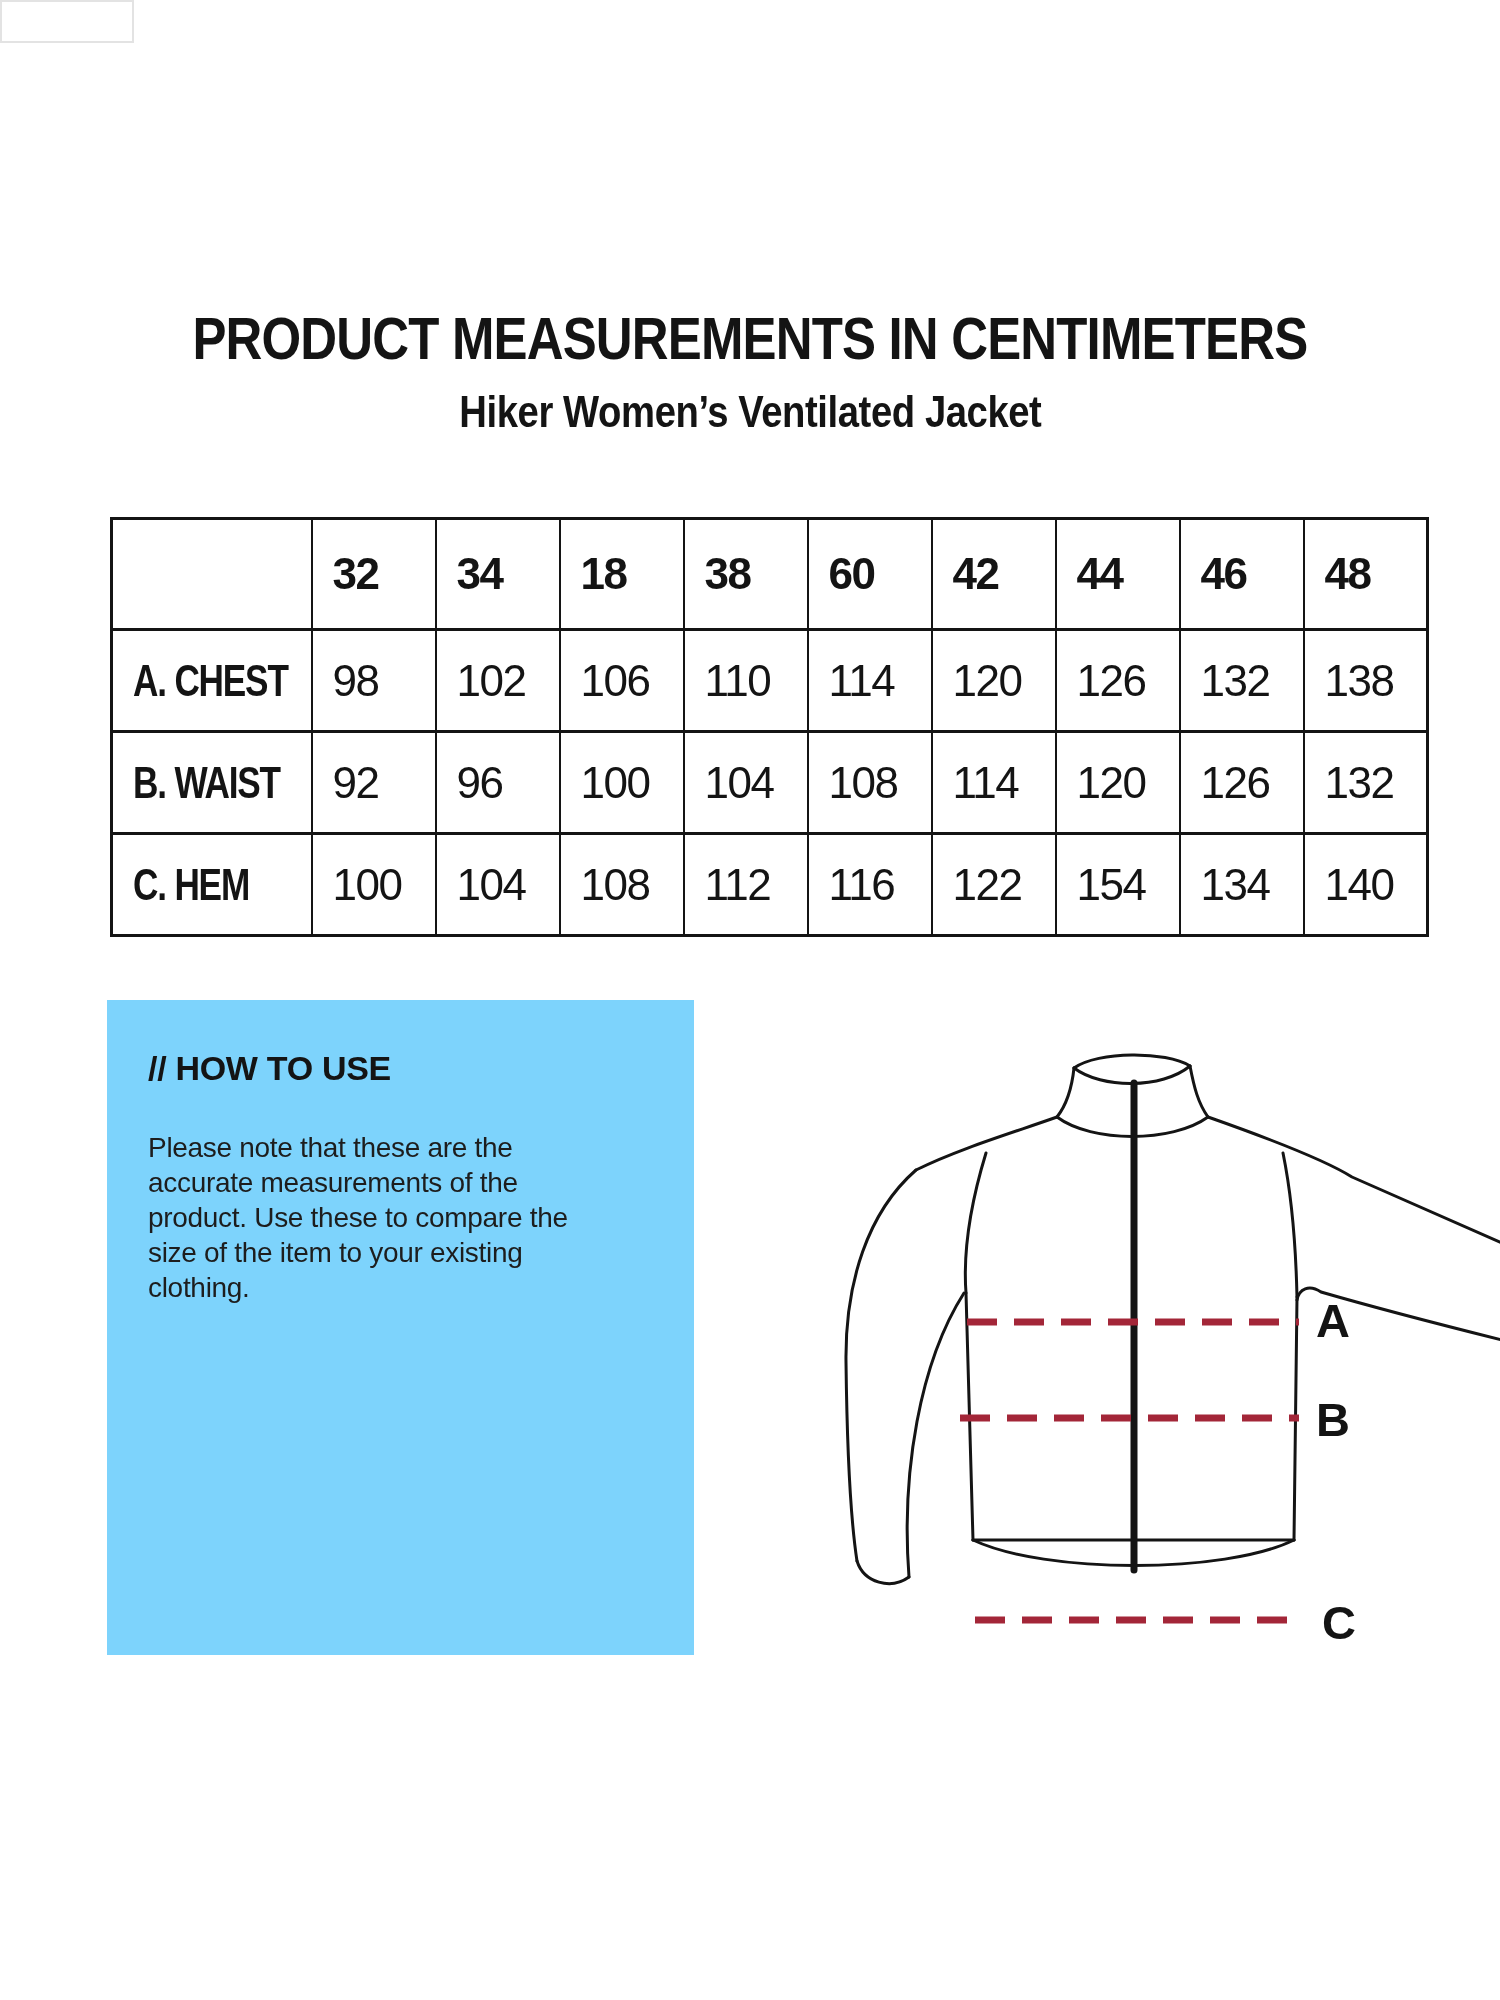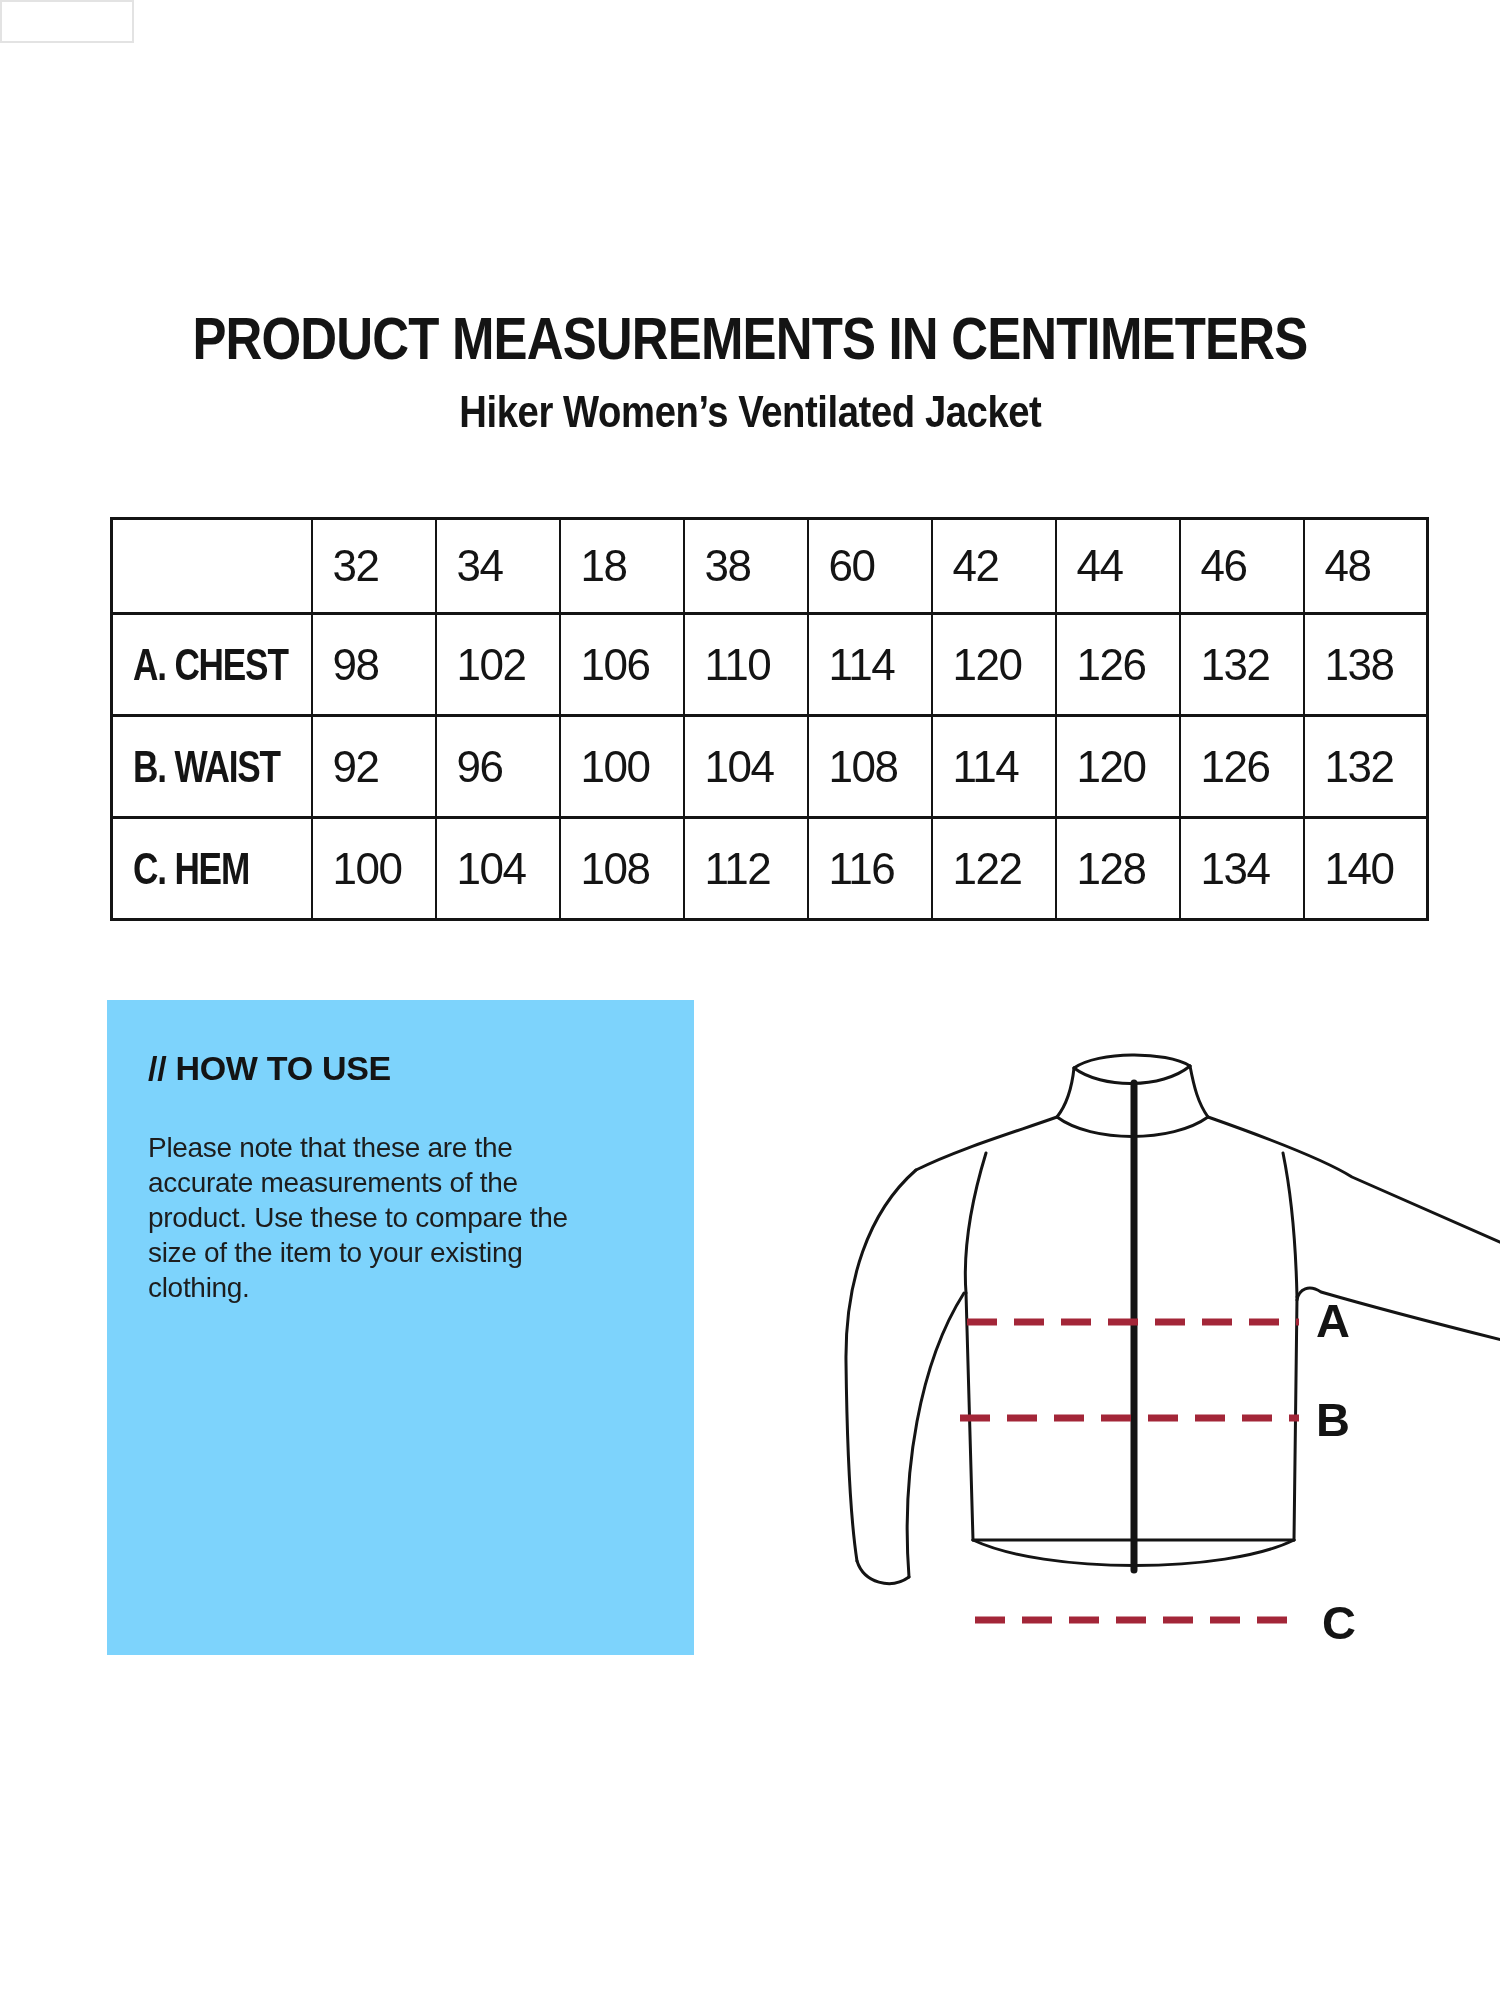--- a/index.html
+++ b/index.html
@@ -44,21 +44,21 @@
   .size-table th, .size-table td {
     border-left:2px solid #141414;
     border-right:2px solid #141414;
     border-top:3px solid #141414;
     border-bottom:3px solid #141414;
     text-align:left; vertical-align:middle;
     padding-left:20px;
     font-size:44px; letter-spacing:-1.5px;
     white-space:nowrap;
   }
-  .size-table tr.hdr th { height:95px; font-weight:400;border-radius:17px; }
+  .size-table tr.hdr th { height:111px; font-weight:700;border-radius:17px; }
   .size-table tr.data td, .size-table tr.data th { height:102px; }
   .size-table th.row-label { font-weight:700; }
   .size-table th.row-label .lbl { display:inline-block; transform:scaleX(0.8); transform-origin:left center; }
   .size-table td.value-cell { font-weight:400; }
 
   
   .how-to-box {
     position:absolute; left:107px; top:1000px;
     width:587px; height:655px;
     background:#7dd3fc;
@@ -141,21 +141,21 @@
     <td class="value-cell">132</td>
   </tr>
   <tr class="data">
     <th class="row-label"><span class="lbl">C. HEM</span></th>
     <td class="value-cell">100</td>
     <td class="value-cell">104</td>
     <td class="value-cell">108</td>
     <td class="value-cell">112</td>
     <td class="value-cell">116</td>
     <td class="value-cell">122</td>
-    <td class="value-cell">128</td>
+    <td class="value-cell">154</td>
     <td class="value-cell">134</td>
     <td class="value-cell">140</td>
   </tr>
 </tbody>
   </table>
 
 <div class="how-to-box">
   <div class="how-heading">// HOW TO USE</div>
   <div class="how-para">Please note that these are the
 accurate measurements of the

